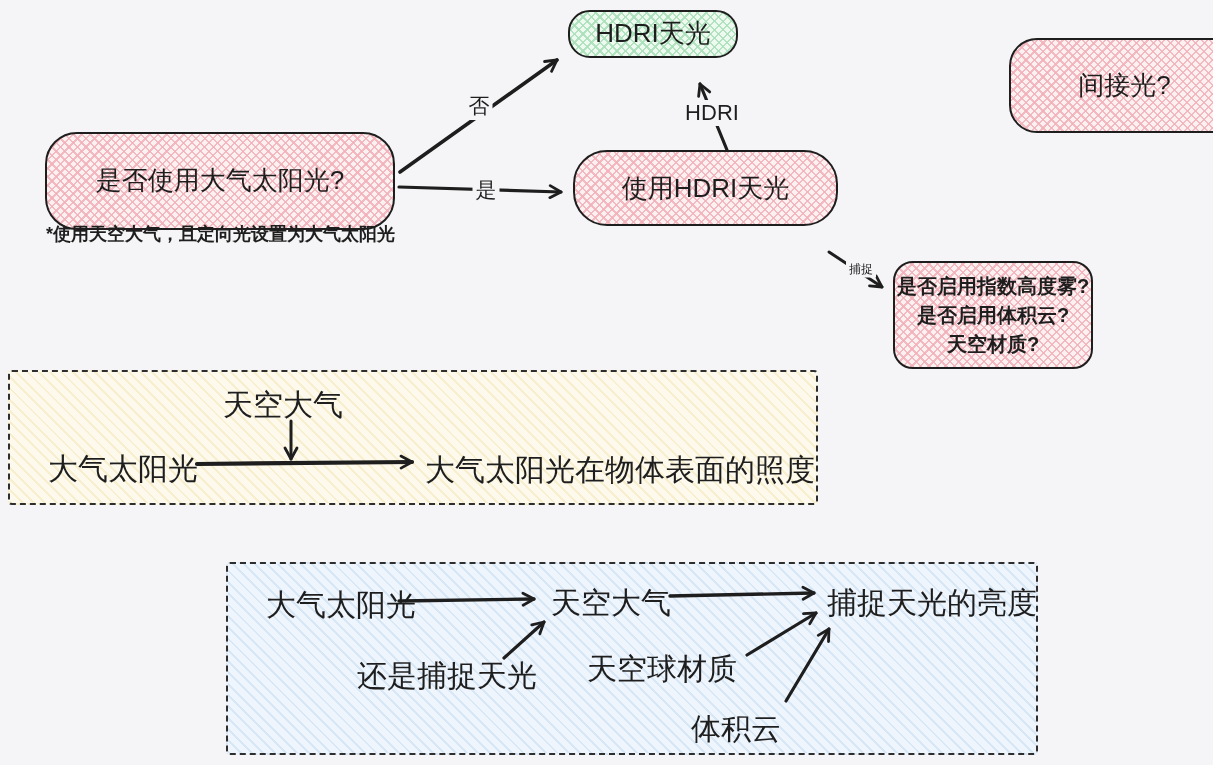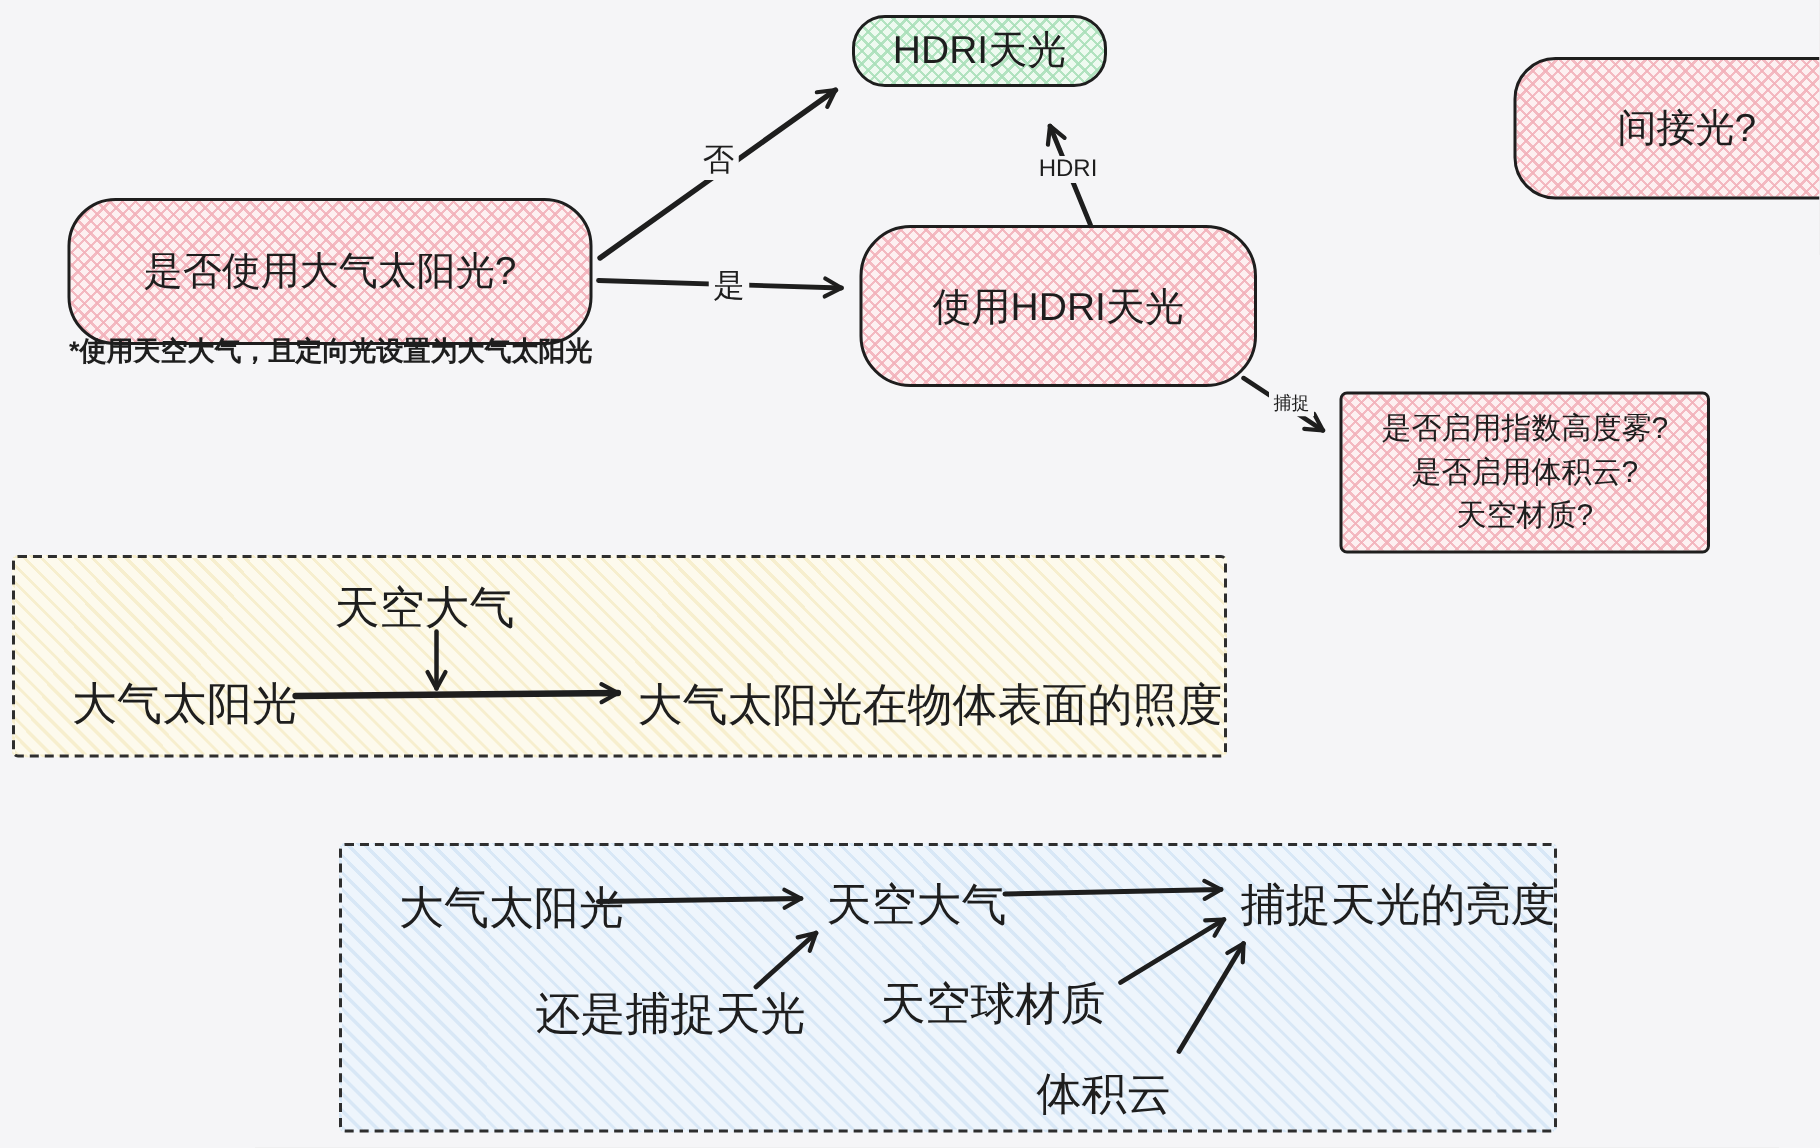--- a/index.html
+++ b/index.html
@@ -20,22 +20,22 @@
       repeating-linear-gradient(135deg,rgba(242,176,185,.85) 0,rgba(242,176,185,.85) 1.6px,transparent 1.6px,transparent 6px);
   }
   .green{
     background-color:#eefaf0;
     background-image:
       repeating-linear-gradient(45deg,rgba(168,223,184,.85) 0,rgba(168,223,184,.85) 1.6px,transparent 1.6px,transparent 6px),
       repeating-linear-gradient(135deg,rgba(168,223,184,.85) 0,rgba(168,223,184,.85) 1.6px,transparent 1.6px,transparent 6px);
   }
   #node-question-sun{left:45px;top:132px;width:350px;height:98px;font-size:26px;border-radius:32px;}
   #node-hdri{left:568px;top:10px;width:170px;height:48px;font-size:26px;border-radius:22px;}
-  #node-question-type{left:573px;top:150px;width:265px;height:108px;font-size:26px;border-radius:34px;line-height:1.55;}
-  #node-question-capture{left:893px;top:261px;width:247px;height:108px;font-size:20px;border-radius:5px;line-height:1.45;}
+  #node-question-type{left:573px;top:150px;width:265px;height:76px;font-size:26px;border-radius:34px;line-height:1.55;}
+  #node-question-capture{left:893px;top:261px;width:200px;height:108px;font-size:20px;border-radius:20px;line-height:1.45;font-weight:bold;}
   #node-indirect{left:972px;top:38px;width:231px;height:95px;font-size:26px;border-radius:28px;margin-left:37px;}
   .group{
     position:absolute;border:2.5px dashed #2e2e2e;border-radius:4px;z-index:1;box-sizing:border-box;
   }
   #group-sun{
     left:8px;top:370px;width:810px;height:135px;
     background-color:#fdfaed;
     background-image:repeating-linear-gradient(45deg,rgba(243,231,185,.6) 0,rgba(243,231,185,.6) 2px,transparent 2px,transparent 8px);
   }
   #group-capture{
@@ -43,21 +43,21 @@
     background-color:#eef5fc;
     background-image:repeating-linear-gradient(45deg,rgba(201,222,242,.6) 0,rgba(201,222,242,.6) 2px,transparent 2px,transparent 8px);
   }
   .flabel{position:absolute;z-index:3;font-size:30px;white-space:nowrap;}
   .edge-label{
     position:absolute;z-index:4;transform:translate(-50%,-50%);
     background:#f5f5f7;padding:0 3px;white-space:nowrap;
   }
   #elbl-no{left:479px;top:106px;font-size:21px;}
   #elbl-yes{left:486px;top:190px;font-size:21px;}
-  #elbl-hdri{left:712px;top:113px;font-size:16px;}
+  #elbl-hdri{left:712px;top:113px;font-size:22px;}
   #elbl-capture{left:861px;top:269px;font-size:12px;}
   #footnote{position:absolute;left:46px;top:222px;font-size:18px;font-weight:600;z-index:3;white-space:nowrap;}
   #lbl-y-sky{left:223px;top:385px;}
   #lbl-y-sun{left:48px;top:449px;}
   #lbl-y-result{left:425px;top:450px;}
   #lbl-b-sun{left:266px;top:585px;}
   #lbl-b-sky{left:551px;top:583px;}
   #lbl-b-result{left:827px;top:583px;}
   #lbl-b-fog{left:357px;top:656px;}
   #lbl-b-mat{left:587px;top:649px;}

